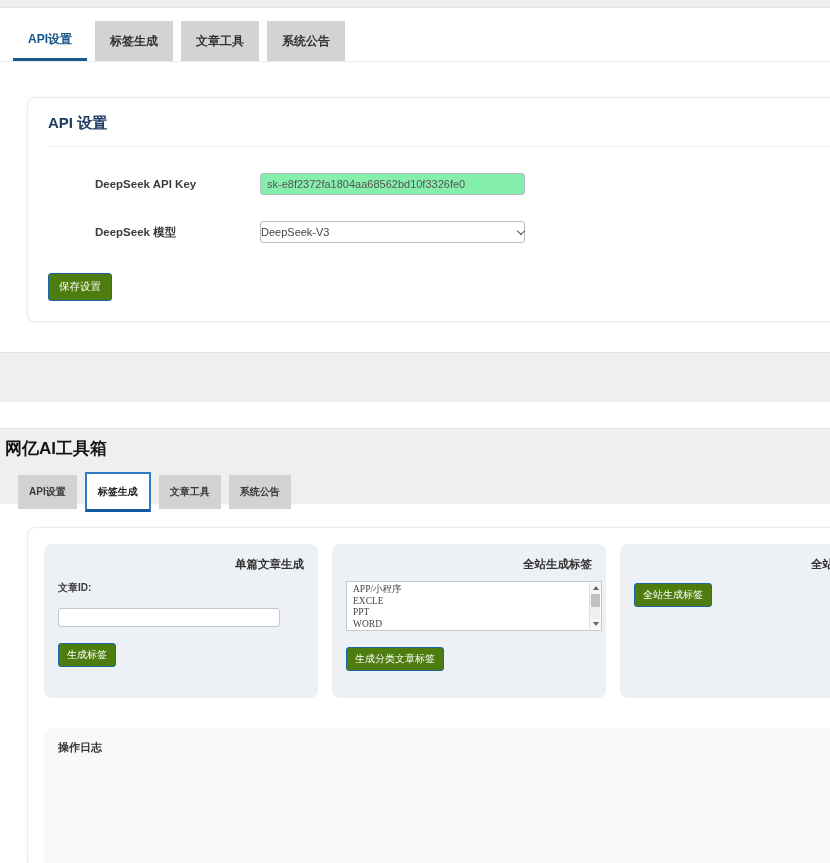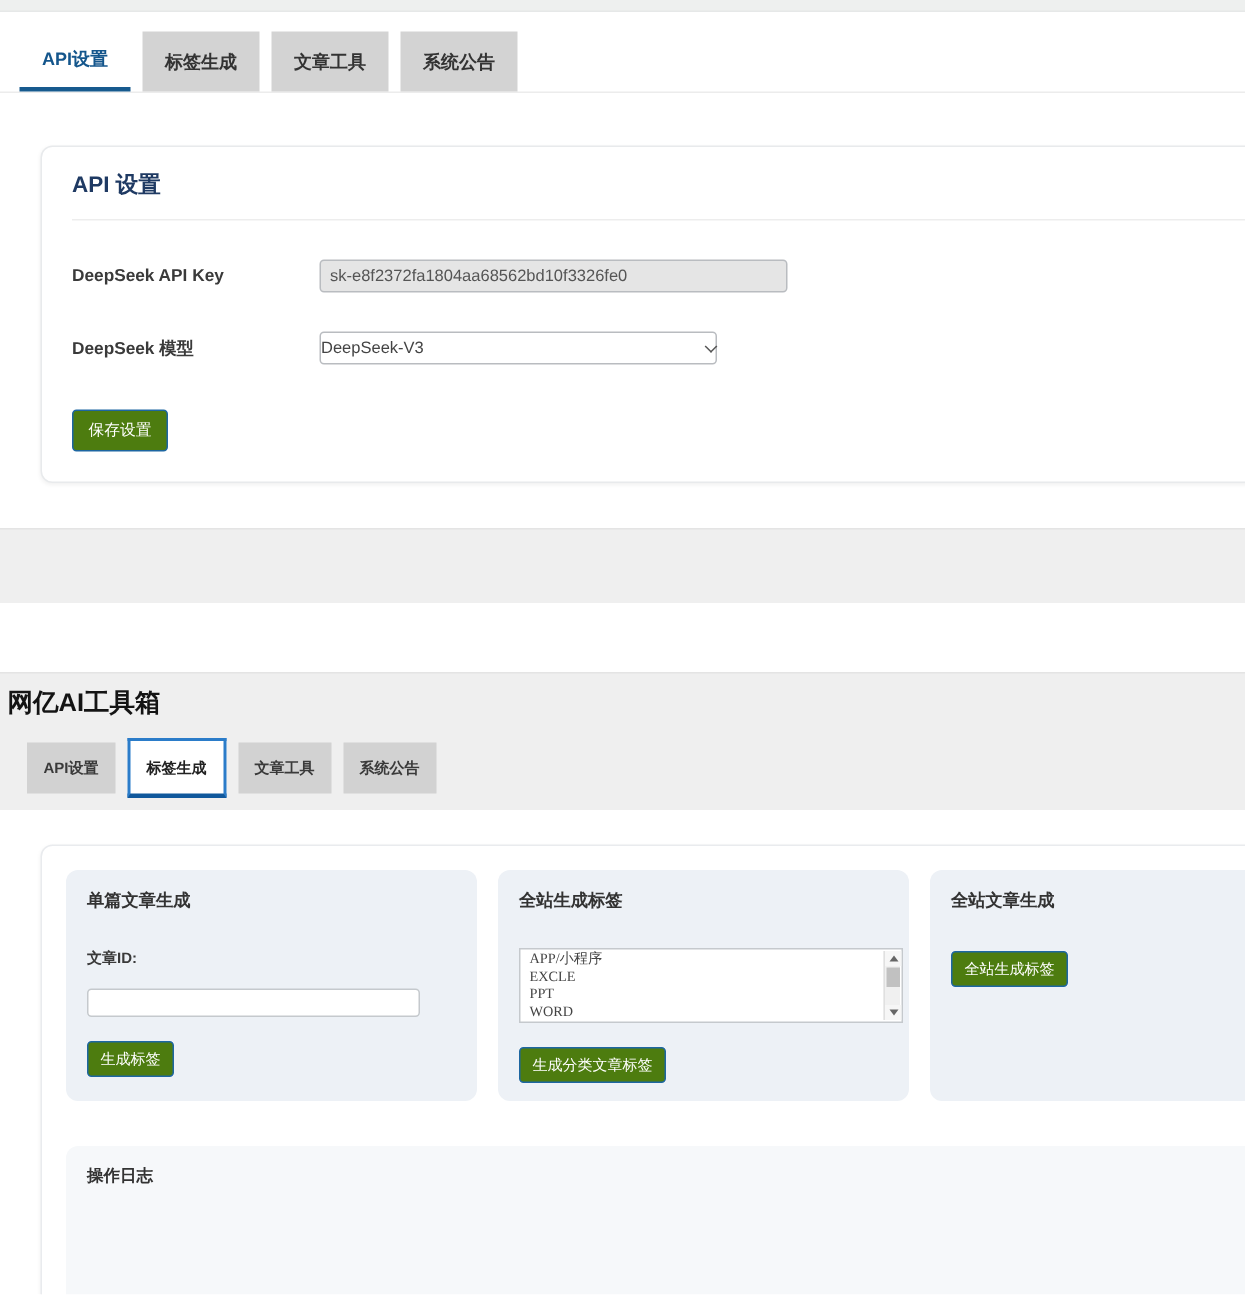--- a/index.html
+++ b/index.html
@@ -17,52 +17,52 @@
                 font-size:12px; font-weight:bold; color:#333; cursor:pointer; white-space:nowrap; }
   .tabs1 .tab.active { background:#fff; color:#14568c; border-bottom:3px solid #175a8e; }
 
   
   .api-card { position:relative; margin:35px 0 0 27px; width:845px; height:225px; background:#fff;
               border:1px solid #e8eaec; border-radius:8px; box-shadow:0 1px 3px rgba(0,0,0,.06);
               padding:16px 20px; }
   .api-card h2 { font-size:15px; font-weight:bold; color:#1f3a63; padding-bottom:13px;
                  border-bottom:1px solid #ededed; }
   .field-row { display:flex; align-items:center; margin-top:26px; }
-  .field-row .flabel { width:165px; font-size:11.5px; font-weight:bold; color:#3a3a3a; }
-  .text-input { width:312px; height:22px; border:1px solid #b9bcc0; border-radius:3px;
-                padding:0 6px; font-size:11px; color:#555; font-family:inherit; background:#e5e5e5; }
+  .field-row .flabel { width:165px; font-size:11.5px; font-weight:bold; color:#3a3a3a;margin-left:47px; }
+  .text-input { width:265px; height:22px; border:1px solid #b9bcc0; border-radius:3px;
+                padding:0 6px; font-size:11px; color:#555; font-family:inherit; background:#86efac; }
   .fake-select { width:265px; height:22px; border:1px solid #b9bcc0; border-radius:3px; background:#fff;
                  display:flex; align-items:center; justify-content:space-between; padding:0 0;
                  font-size:11px; color:#444; cursor:pointer; }
   .chev { width:6px; height:6px; border-right:1.6px solid #555; border-bottom:1.6px solid #555;
           transform:rotate(45deg); margin-top:-3px; }
   .btn { display:inline-block; background:#4d7c0f; color:#fff; border:1px solid #1d66a1; border-radius:3px;
          font-size:10.5px; font-family:inherit; padding:6px 10px; cursor:pointer; }
   .api-card .btn { margin-top:30px; }
 
   
   .band1 { margin-top:30px; height:50px; background:#efefef; border-top:1px solid #e4e4e4; }
   .gap-white { height:26px; background:#fff; }
 
   
-  .toolbox-head { background:#efefef; border-top:1px solid #e4e4e4; height:92px;margin-top:20px; }
+  .toolbox-head { background:#efefef; border-top:1px solid #e4e4e4; height:76px; }
   .toolbox-title { font-size:17px; font-weight:bold; color:#141414; padding:8px 0 0 5px; }
   .tabs2 { display:flex; align-items:center; height:40px; margin-top:12px; padding-left:18px; gap:8px; }
   .tabs2 .tab { display:flex; align-items:center; height:34px; padding:0 11px; background:#d2d2d2;
                 font-size:10px; font-weight:bold; color:#3a3a3a; cursor:pointer; white-space:nowrap; }
   .tabs2 .tab.active { height:40px; background:#fff; color:#222; border:2px solid #2b7cc9;
                        border-bottom:3px solid #10589c; }
 
   
   .toolbox-body { background:#fff; padding:23px 0 0 27px; }
   .outer-card { width:845px; height:340px; background:#fff; border:1px solid #e9ebee; border-radius:8px;
                 box-shadow:0 1px 3px rgba(0,0,0,.05); padding:16px; }
   .cards-row { display:flex; gap:14px; }
   .gen-card { width:274px; height:154px; background:#edf1f6; border-radius:8px; padding:13px 14px; flex:none; }
-  .gen-card h3 { font-size:11.5px; font-weight:bold; color:#333; margin-bottom:24px; }
+  .gen-card h3 { font-size:11.5px; font-weight:bold; color:#333; margin-bottom:9px;text-align:right; }
   .gen-card .small-label { font-size:10px; font-weight:bold; color:#3a3a3a; margin-bottom:12px; }
   .gen-card .card-input { width:222px; height:19px; border:1px solid #c5c9cd; border-radius:3px;
                           background:#fff; padding:0 5px; font-size:10px; font-family:inherit; }
   .gen-card .btn { font-size:10px; padding:4px 8px; margin-top:16px; }
   .gen-card.site .btn { margin-top:2px; }
 
   
   .listbox { position:relative; width:256px; height:50px; background:#fff; border:1px solid #c5c9cd;
              overflow:hidden;font-family:Liberation Serif, serif; }
   .listbox .opts { padding:2px 0 0 6px; font-size:9.5px; color:#444; line-height:11.5px; }

